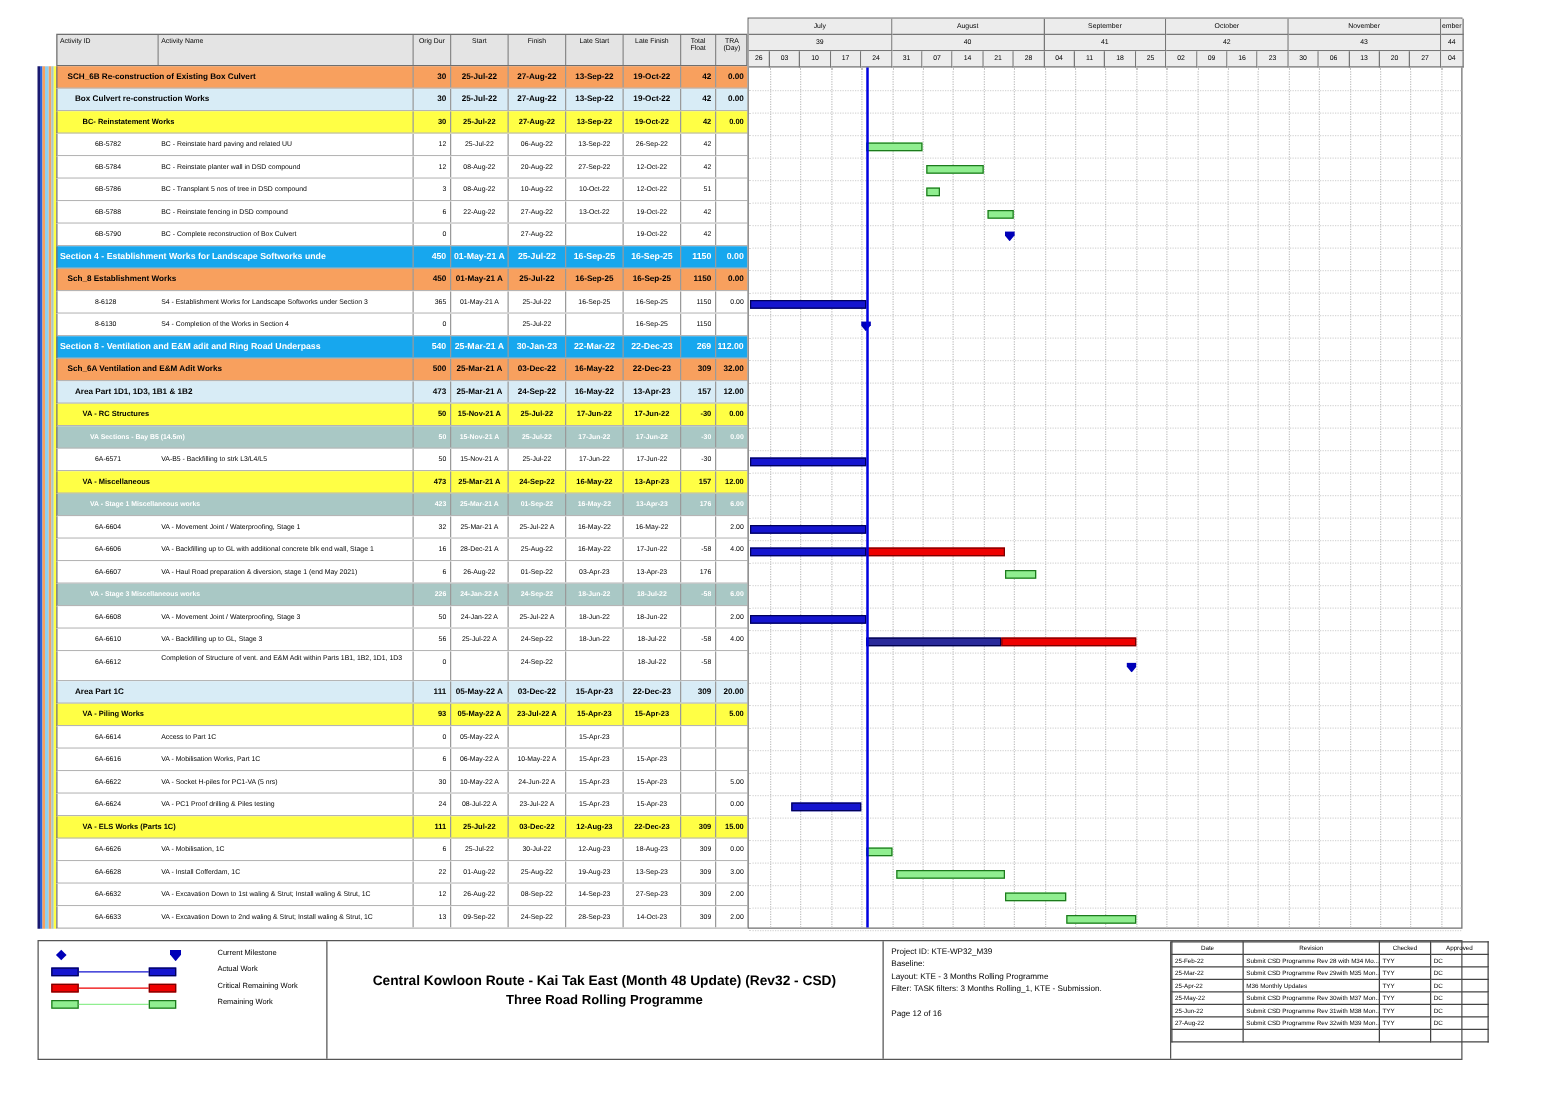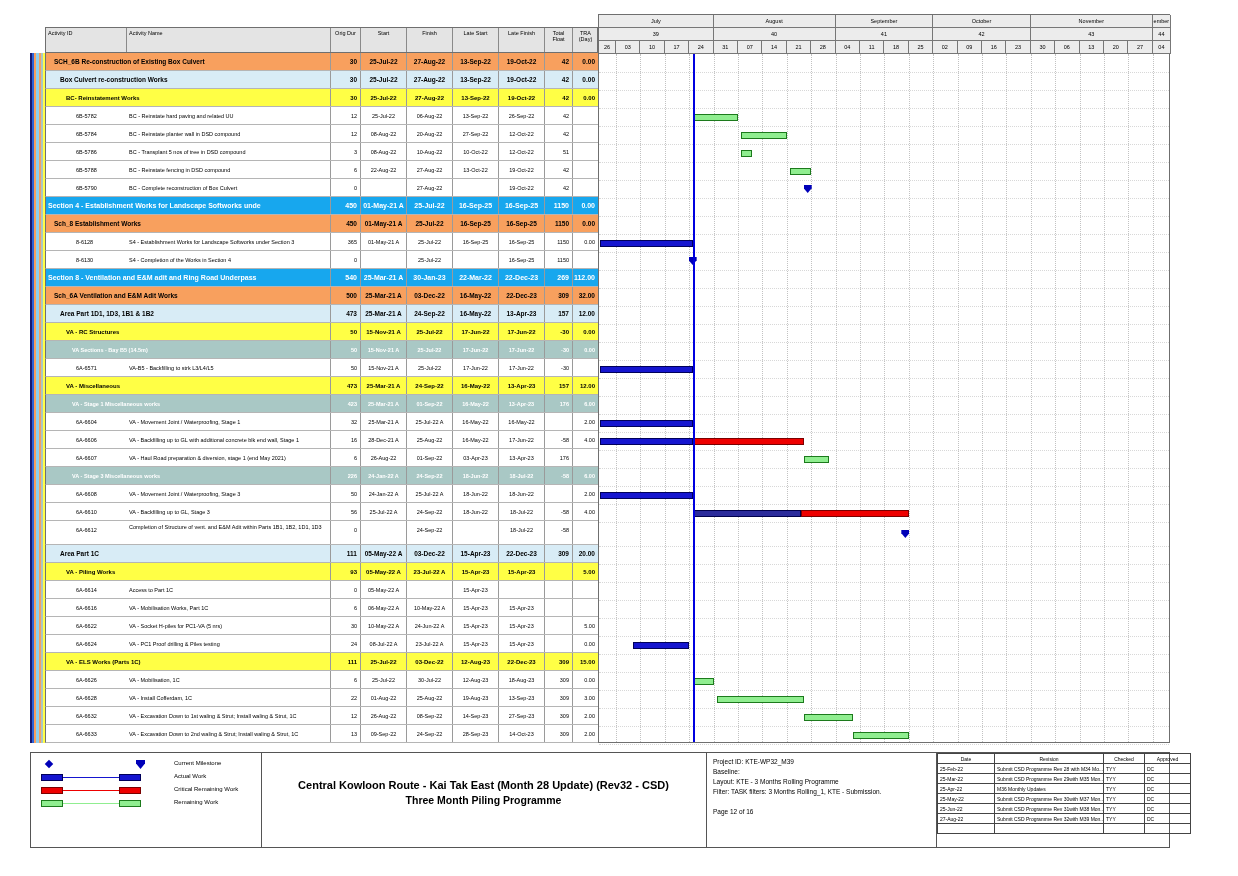--- a/index.html
+++ b/index.html
@@ -644,22 +644,22 @@
           <div class="leg-label">Critical Remaining Work</div>
         </div>
         <div class="leg-item" style="top: 45px; width: 215px;">
           <div class="leg-bar" style="left: 0px; background: rgb(144, 238, 144); border: 1px solid rgb(28, 122, 28);"></div>
           <div class="leg-line" style="background: rgb(144, 238, 144);"></div>
           <div class="leg-bar" style="left: 78px; background: rgb(144, 238, 144); border: 1px solid rgb(28, 122, 28);"></div>
           <div class="leg-label">Remaining Work</div>
         </div>
       </div>
     <div id="titlebox">
-      <div id="title1">Central Kowloon Route - Kai Tak East (Month 28 Update) (Rev32 - CSD)</div>
-      <div id="title2">Three Month Piling Programme</div>
+      <div id="title1">Central Kowloon Route - Kai Tak East (Month 48 Update) (Rev32 - CSD)</div>
+      <div id="title2">Three Road Rolling Programme</div>
     </div>
     <div id="infobox">
       <div>Project ID: KTE-WP32_M39</div>
       <div>Baseline:</div>
       <div>Layout: KTE - 3 Months Rolling Programme</div>
       <div>Filter: TASK filters: 3 Months Rolling_1, KTE - Submission.</div>
       <div class="pg">Page 12 of 16</div>
     </div>
     <div id="revbox">
       <table id="revtable">

